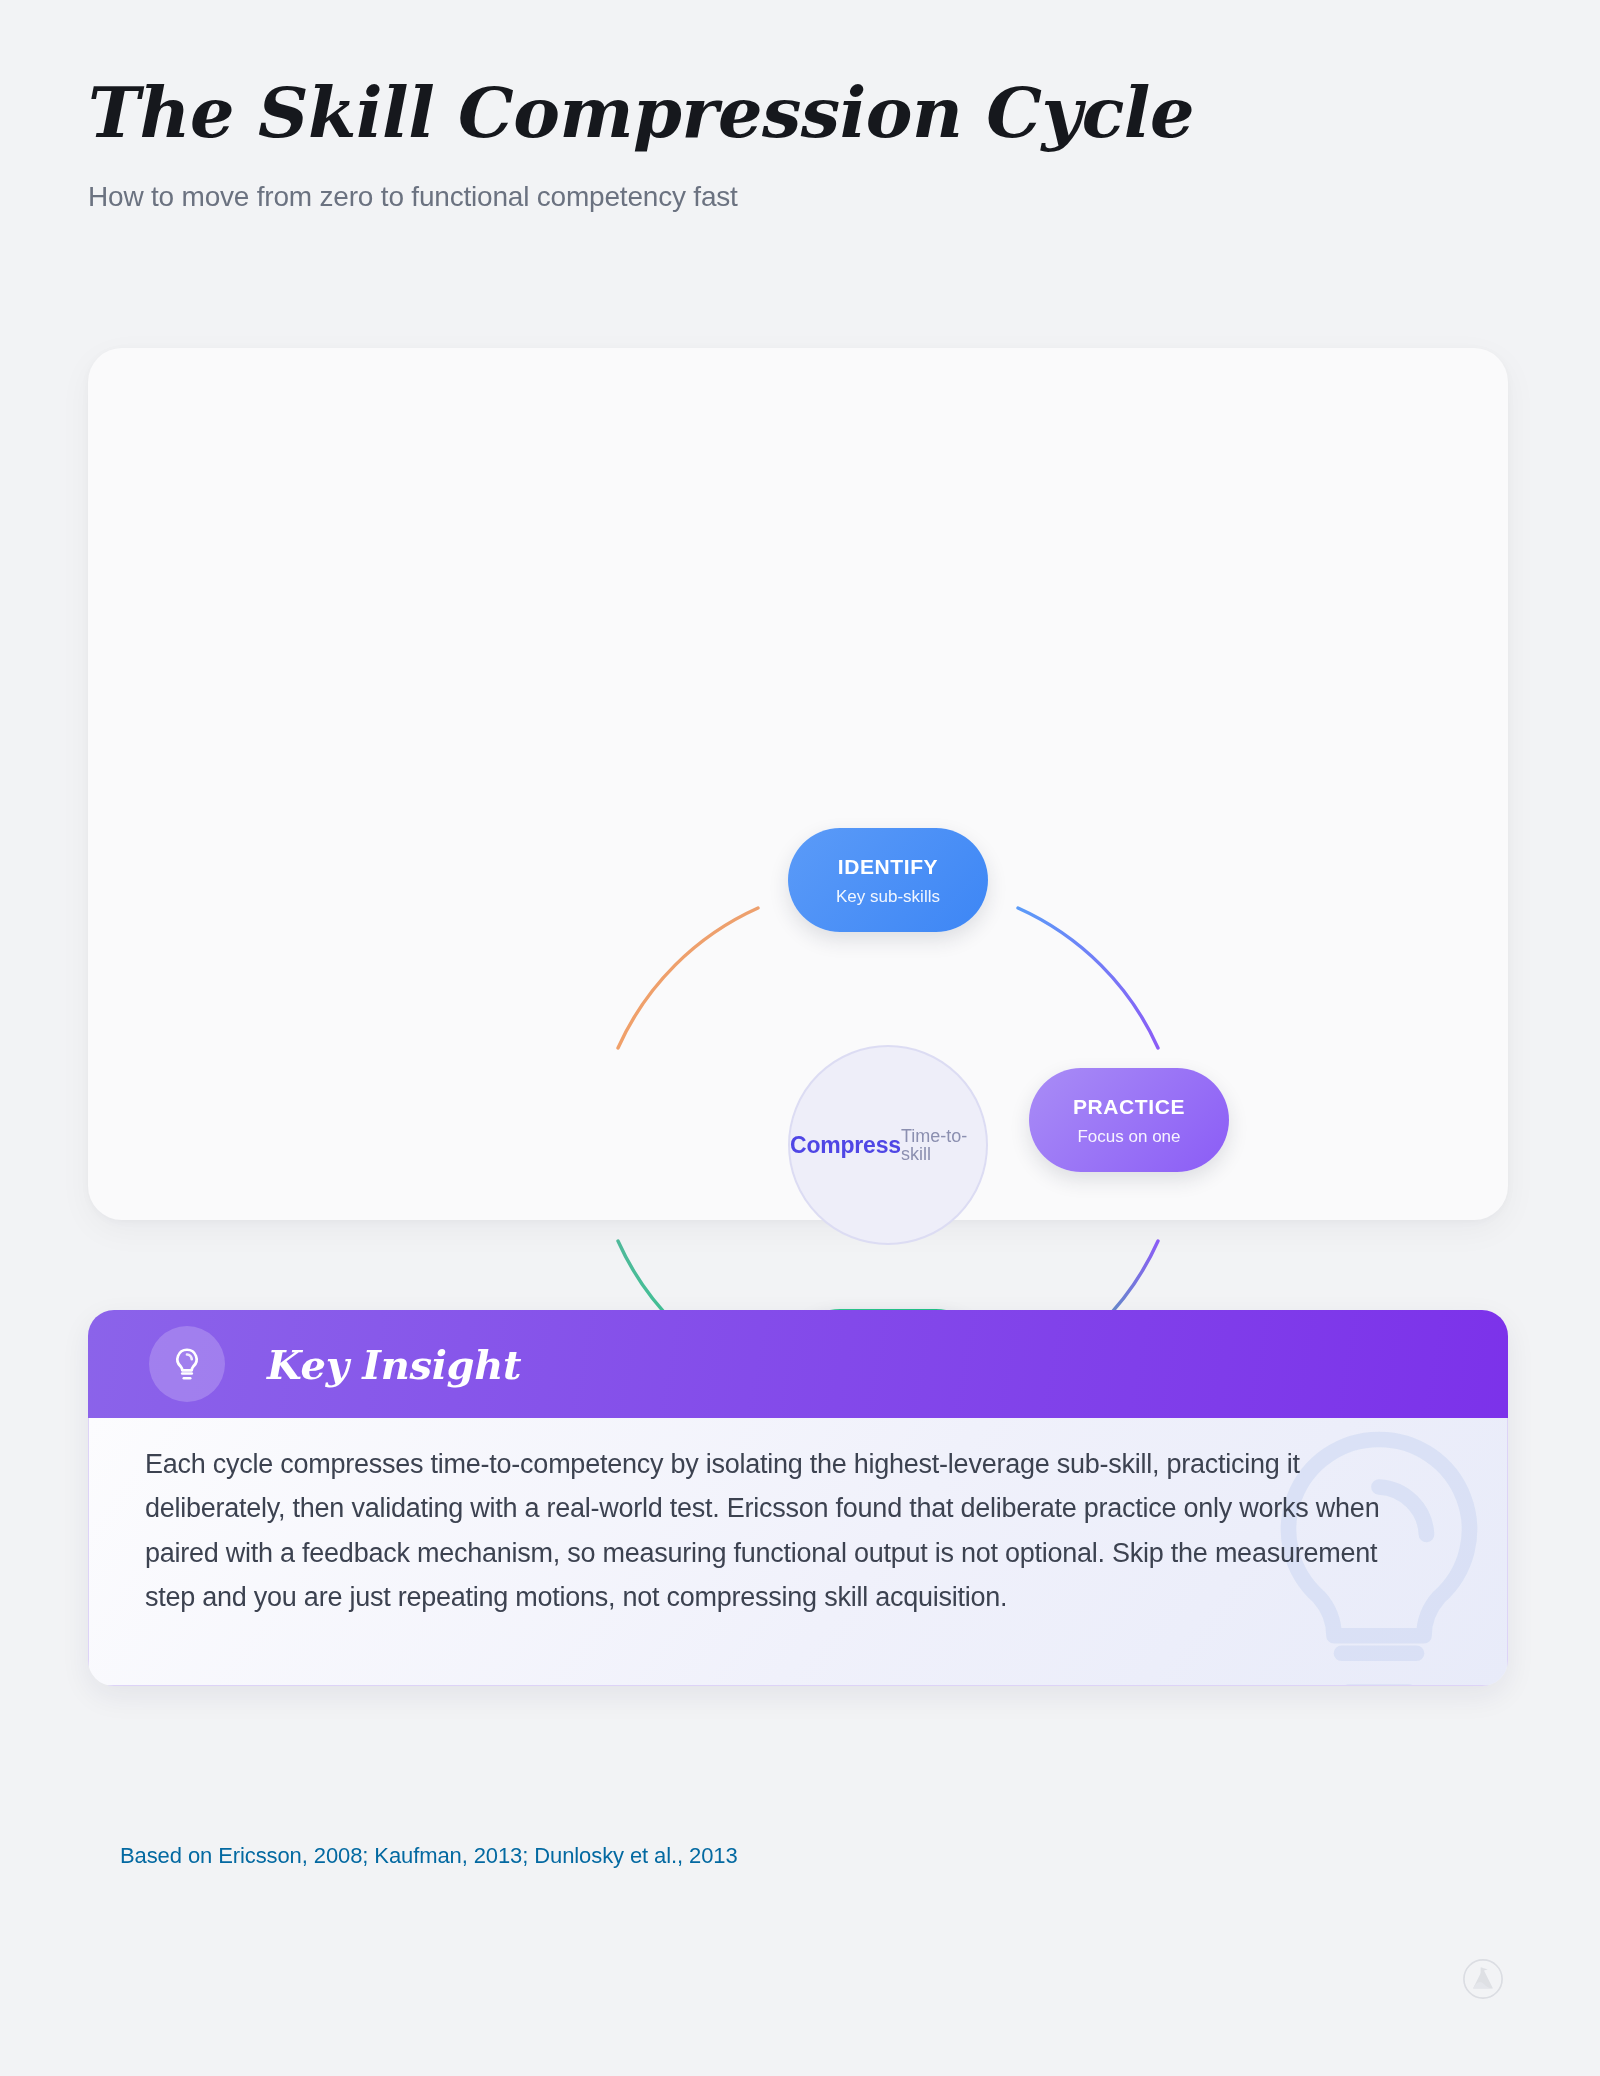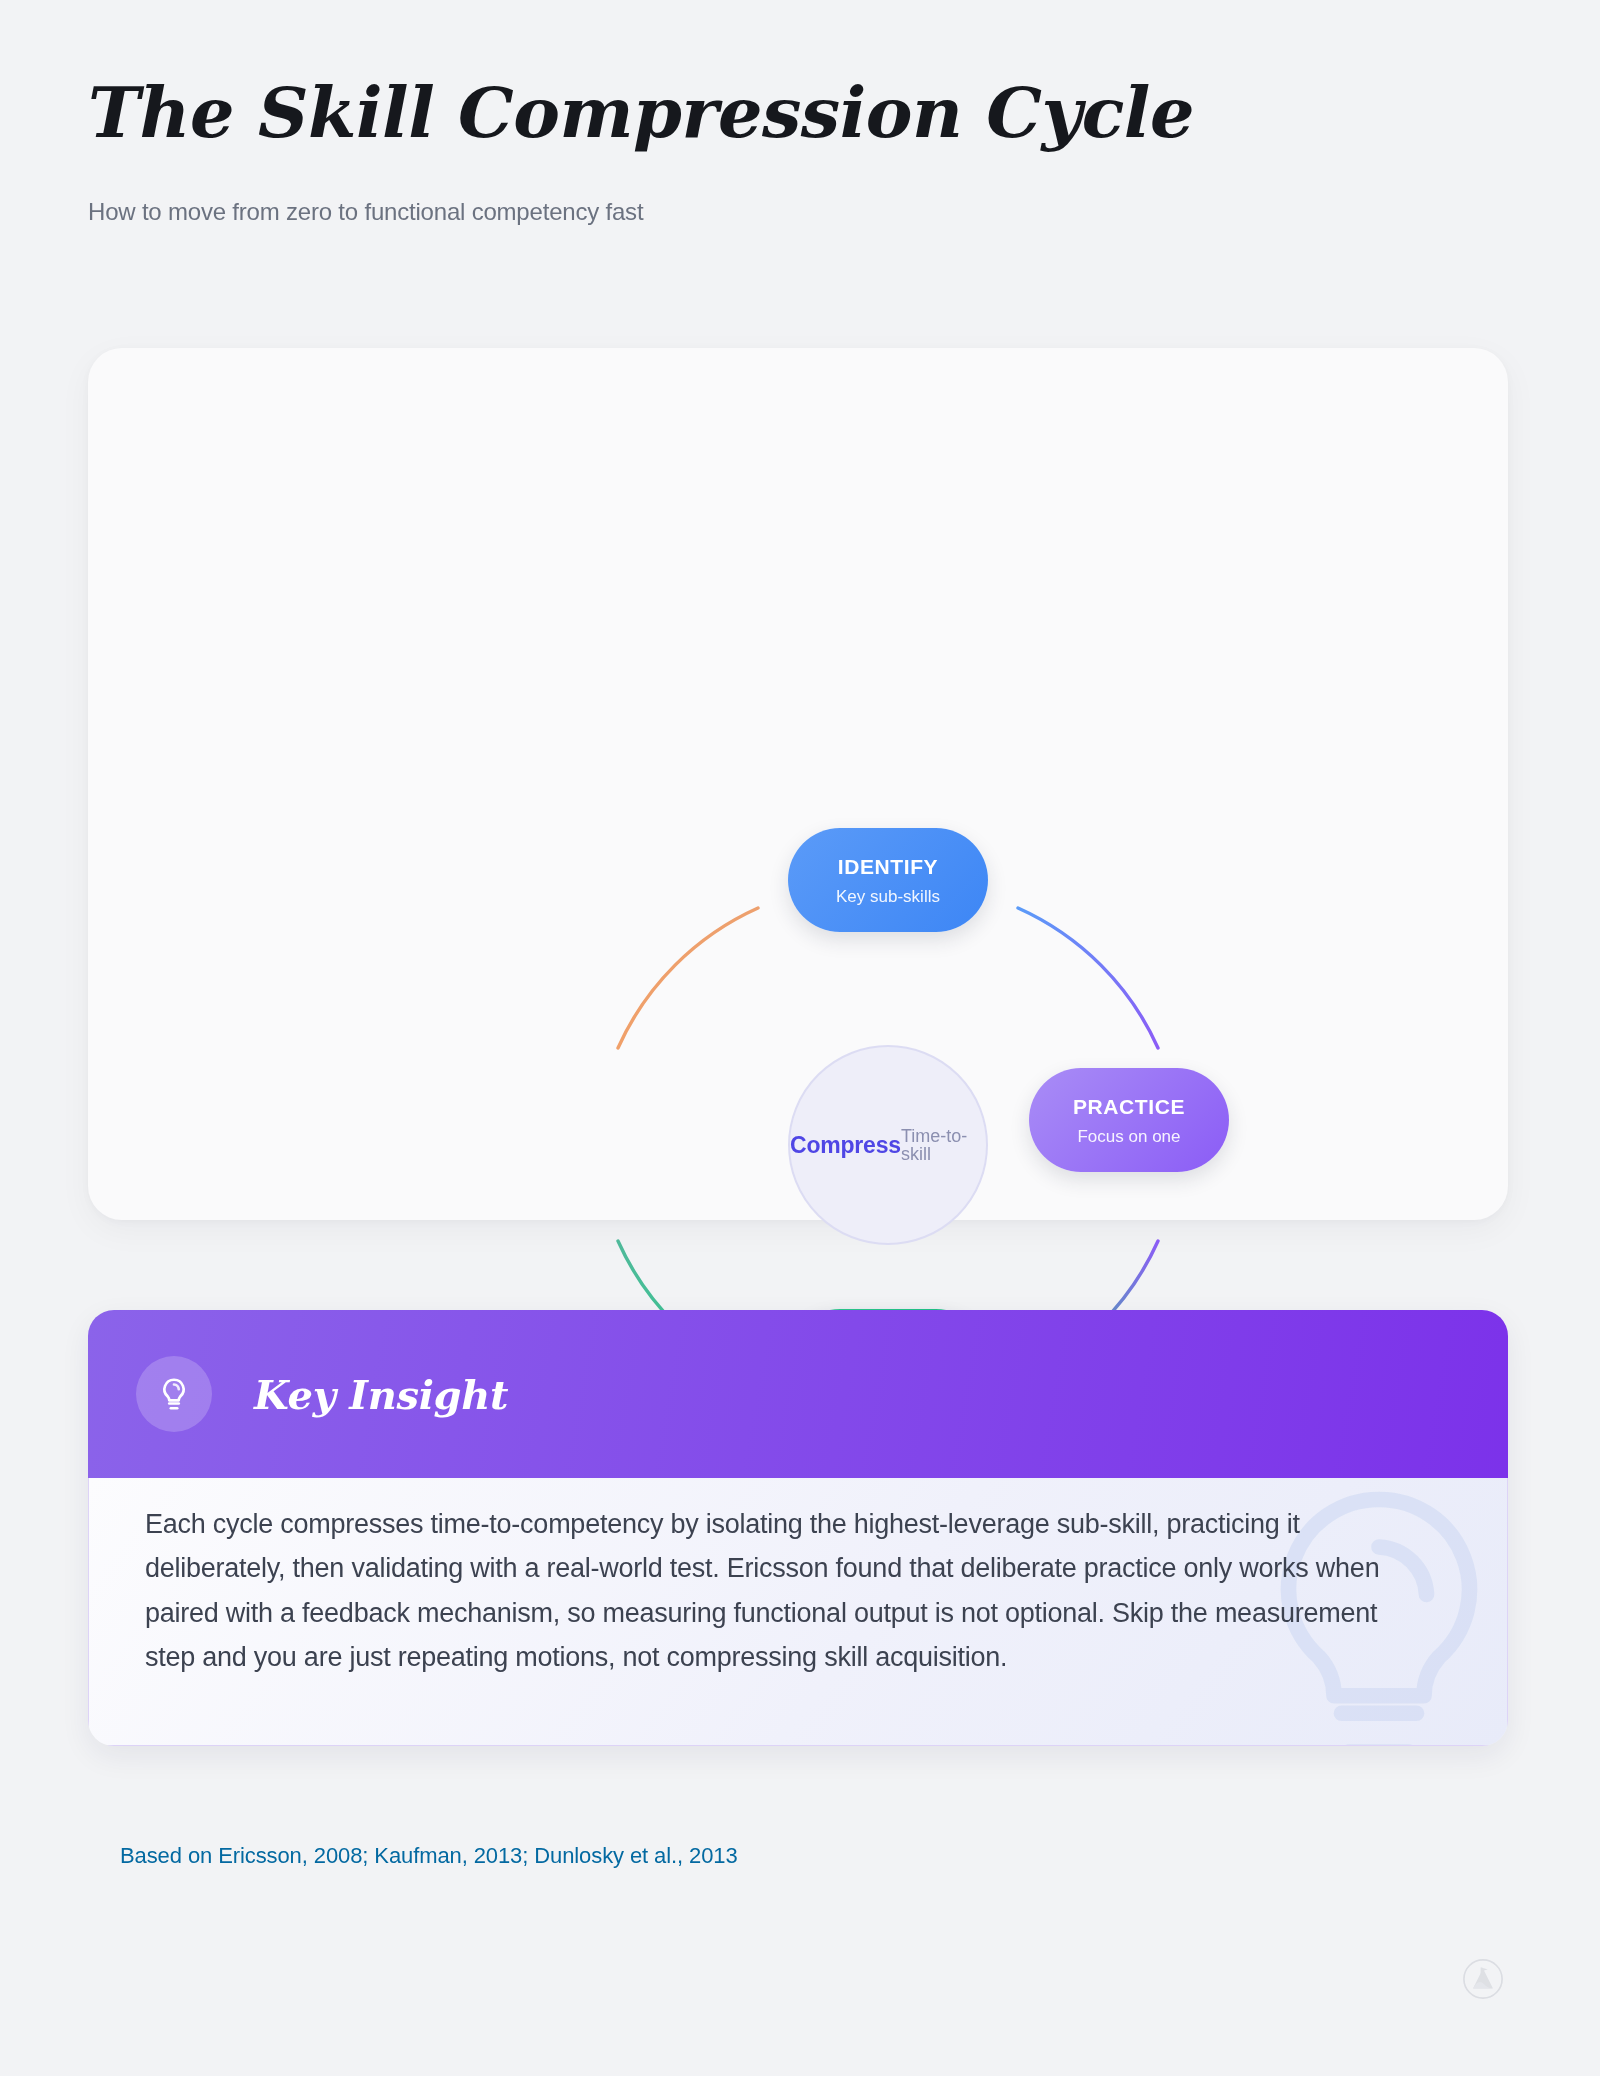--- a/index.html
+++ b/index.html
@@ -26,22 +26,22 @@
     font-family: "DejaVu Serif", "Liberation Serif", serif;
     font-style: italic;
     font-weight: 700;
     font-size: 70px;
     letter-spacing: -0.5px;
     color: #16181d;
     line-height: 1.1;
   }
 
   .page-subtitle {
-    margin-top: 47px;
-    font-size: 24px;
+    margin-top: 30px;
+    font-size: 28px;
     font-weight: 400;
     color: #6b7280;
     letter-spacing: -0.2px;
   }
 
   
   .diagram-card {
     position: absolute;
     left: 88px;
     top: 348px;
@@ -142,25 +142,25 @@
     position: absolute;
     left: 88px;
     top: 1310px;
     width: 1420px;
     border-radius: 26px;
     overflow: hidden;
     box-shadow: 0 10px 30px rgba(30, 25, 70, 0.07);
   }
 
   .insight-header {
-    height: 168px;
+    height: 108px;
     background: linear-gradient(100deg, #8b63ea 0%, #7c32ea 100%);
     display: flex;
     align-items: center;
-    padding-left: 48px;
+    padding-left: 61px;
   }
 
   .bulb-badge {
     width: 76px; height: 76px;
     border-radius: 50%;
     background: rgba(255,255,255,0.20);
     display: flex;
     align-items: center;
     justify-content: center;
     flex: none;

